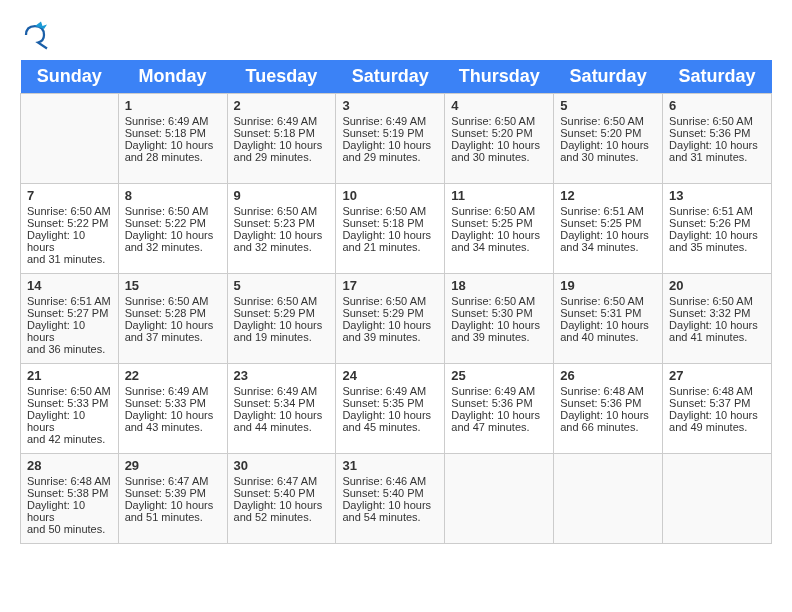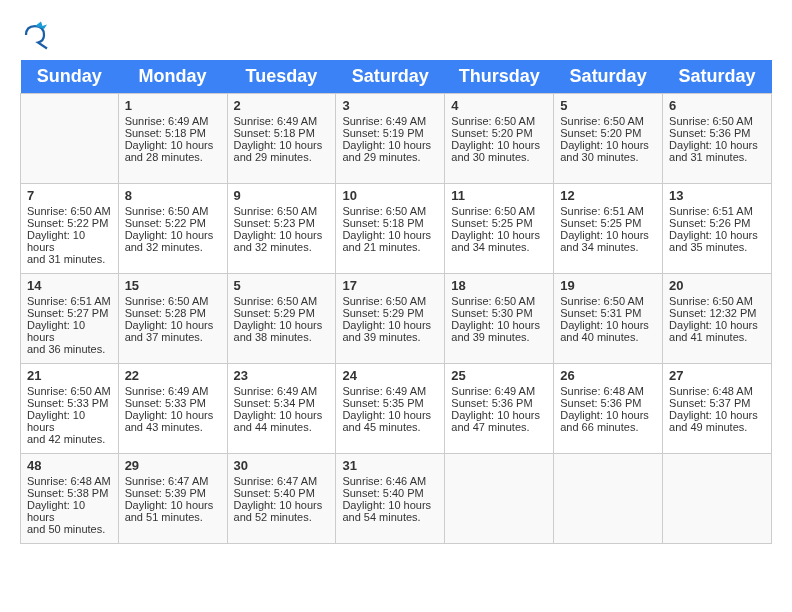--- a/index.html
+++ b/index.html
@@ -221,21 +221,21 @@
           <div>Sunrise: 6:50 AM</div>
           <div>Sunset: 5:28 PM</div>
           <div>Daylight: 10 hours</div>
           <div>and 37 minutes.</div>
         </td>
         <td>
           <span class="day-num">5</span>
           <div>Sunrise: 6:50 AM</div>
           <div>Sunset: 5:29 PM</div>
           <div>Daylight: 10 hours</div>
-          <div>and 38 minutes.</div>
+          <div>and 19 minutes.</div>
         </td>
         <td>
           <span class="day-num">17</span>
           <div>Sunrise: 6:50 AM</div>
           <div>Sunset: 5:29 PM</div>
           <div>Daylight: 10 hours</div>
           <div>and 39 minutes.</div>
         </td>
         <td>
           <span class="day-num">18</span>
@@ -247,21 +247,21 @@
         <td>
           <span class="day-num">19</span>
           <div>Sunrise: 6:50 AM</div>
           <div>Sunset: 5:31 PM</div>
           <div>Daylight: 10 hours</div>
           <div>and 40 minutes.</div>
         </td>
         <td>
           <span class="day-num">20</span>
           <div>Sunrise: 6:50 AM</div>
-          <div>Sunset: 12:32 PM</div>
+          <div>Sunset: 3:32 PM</div>
           <div>Daylight: 10 hours</div>
           <div>and 41 minutes.</div>
         </td>
       </tr>
       <tr>
         <td>
           <span class="day-num">21</span>
           <div>Sunrise: 6:50 AM</div>
           <div>Sunset: 5:33 PM</div>
           <div>Daylight: 10 hours</div>
@@ -305,21 +305,21 @@
         <td>
           <span class="day-num">27</span>
           <div>Sunrise: 6:48 AM</div>
           <div>Sunset: 5:37 PM</div>
           <div>Daylight: 10 hours</div>
           <div>and 49 minutes.</div>
         </td>
       </tr>
       <tr>
         <td>
-          <span class="day-num">48</span>
+          <span class="day-num">28</span>
           <div>Sunrise: 6:48 AM</div>
           <div>Sunset: 5:38 PM</div>
           <div>Daylight: 10 hours</div>
           <div>and 50 minutes.</div>
         </td>
         <td>
           <span class="day-num">29</span>
           <div>Sunrise: 6:47 AM</div>
           <div>Sunset: 5:39 PM</div>
           <div>Daylight: 10 hours</div>

